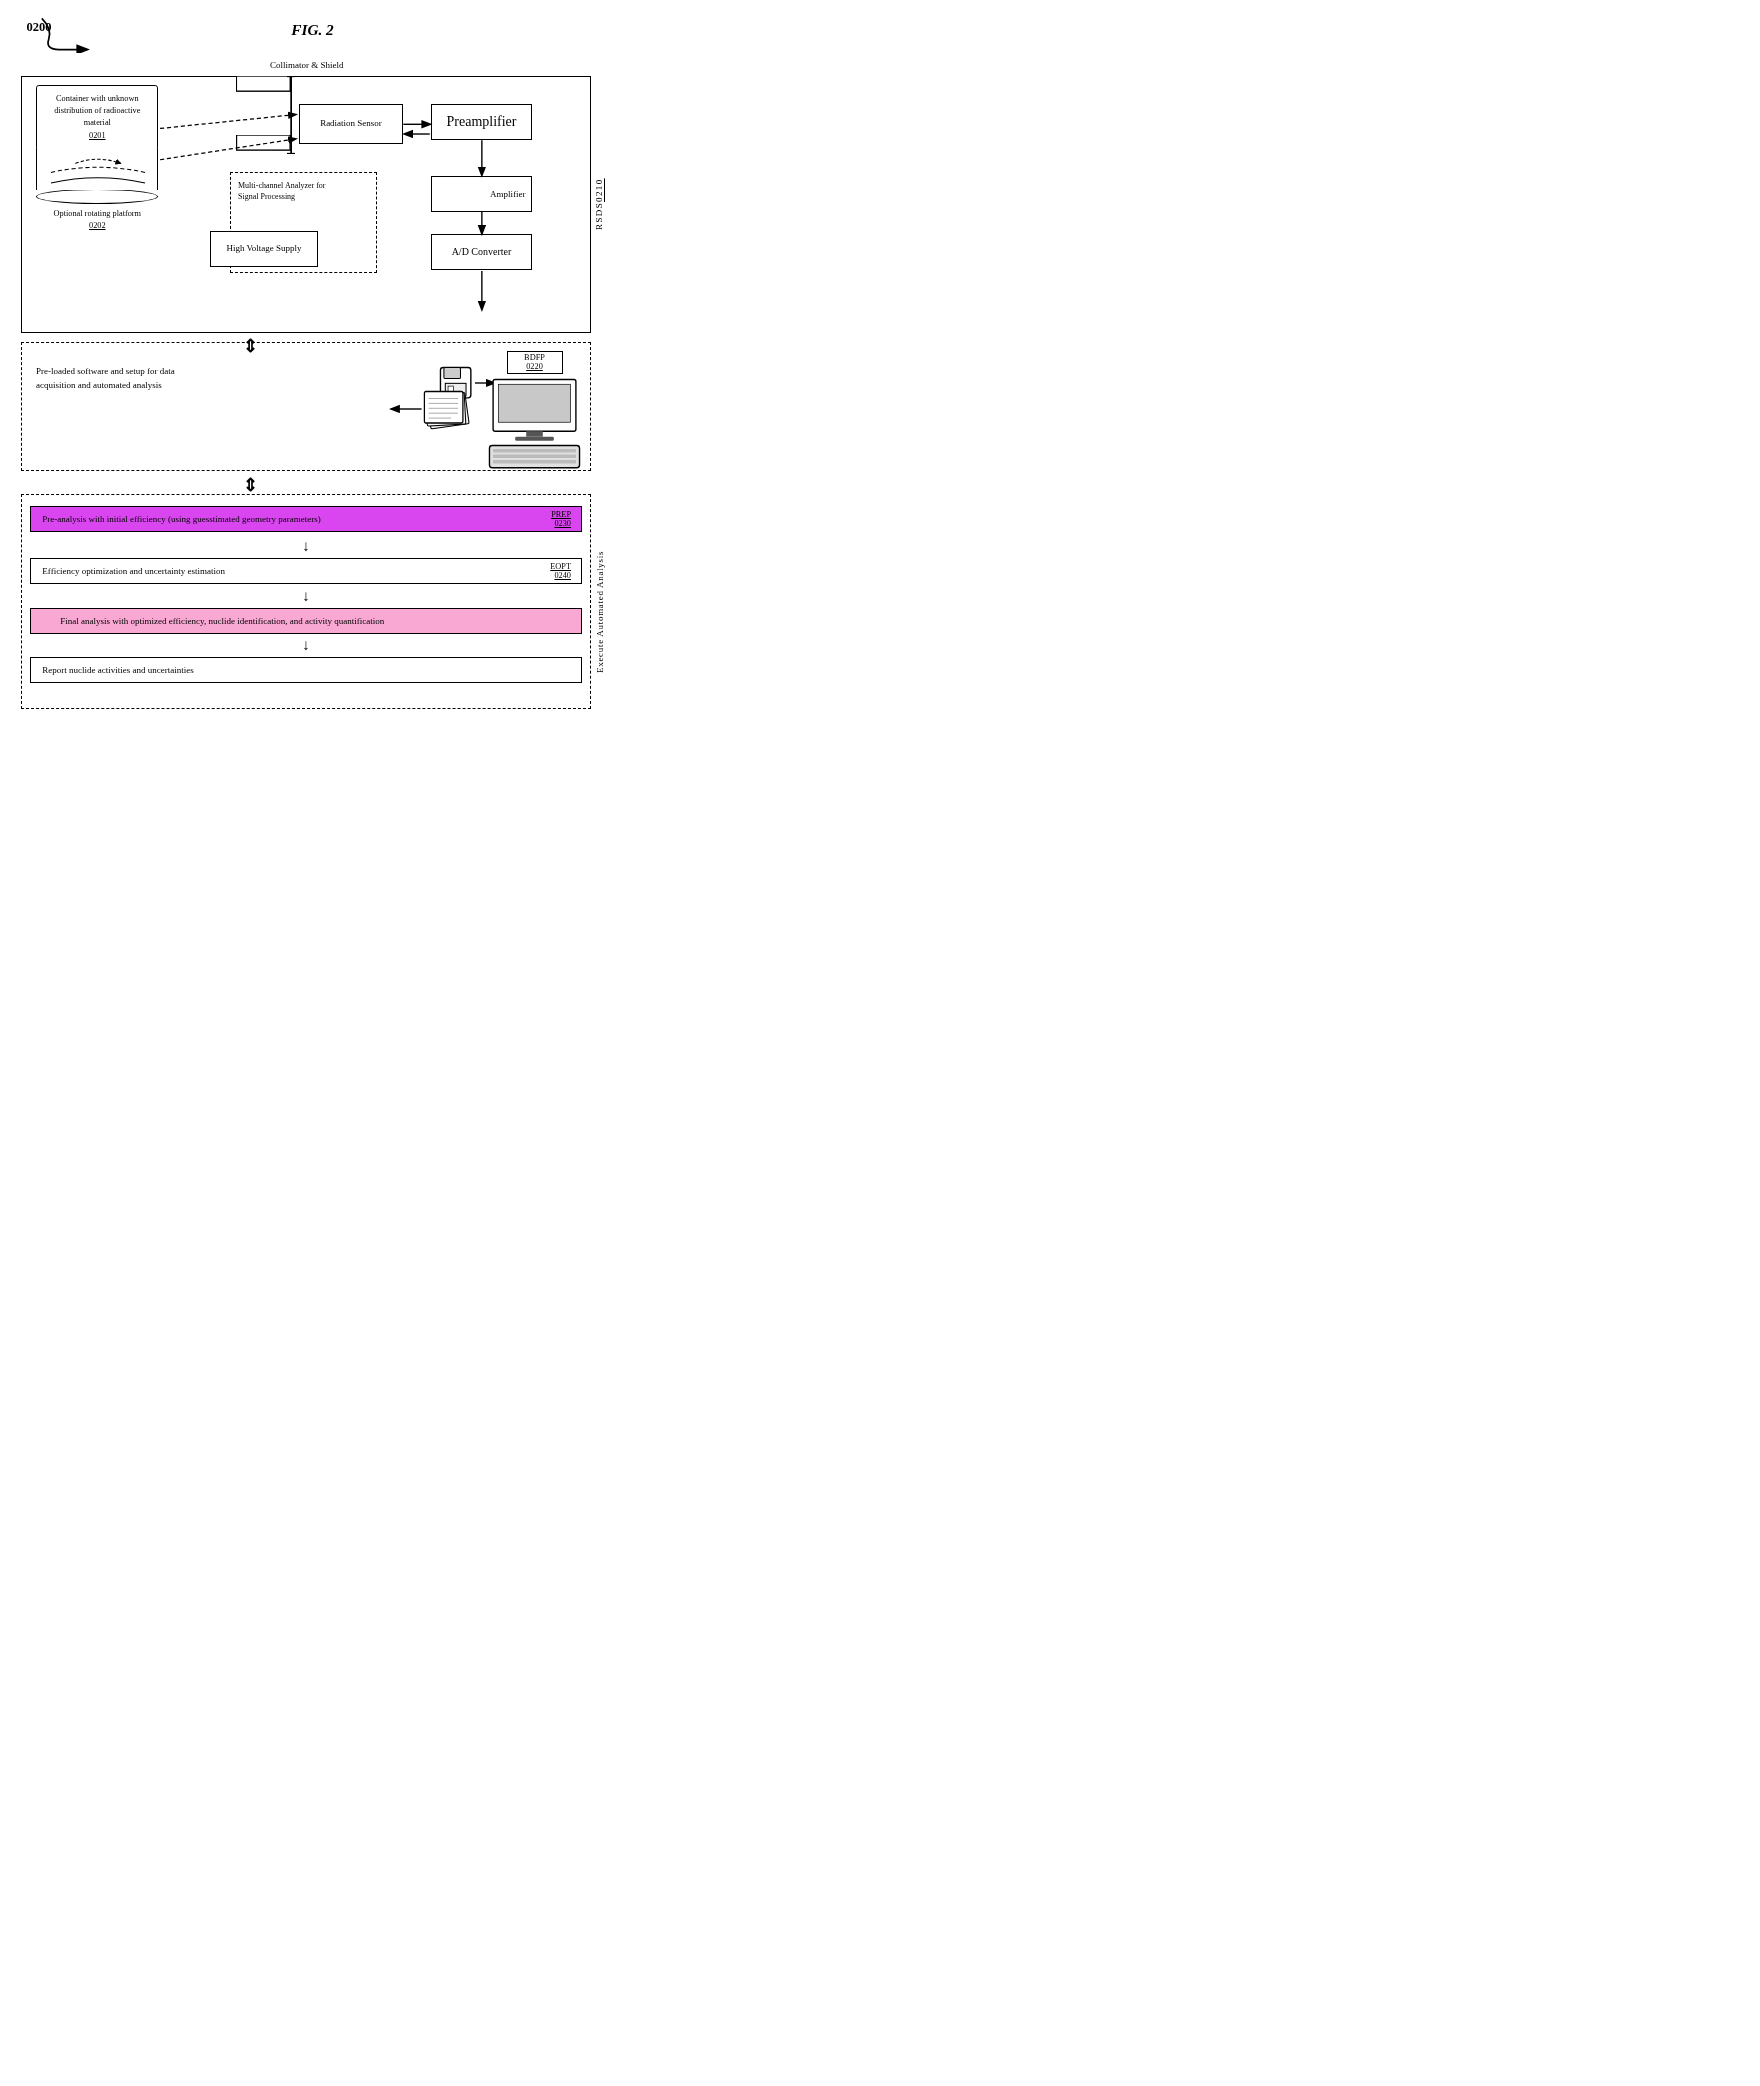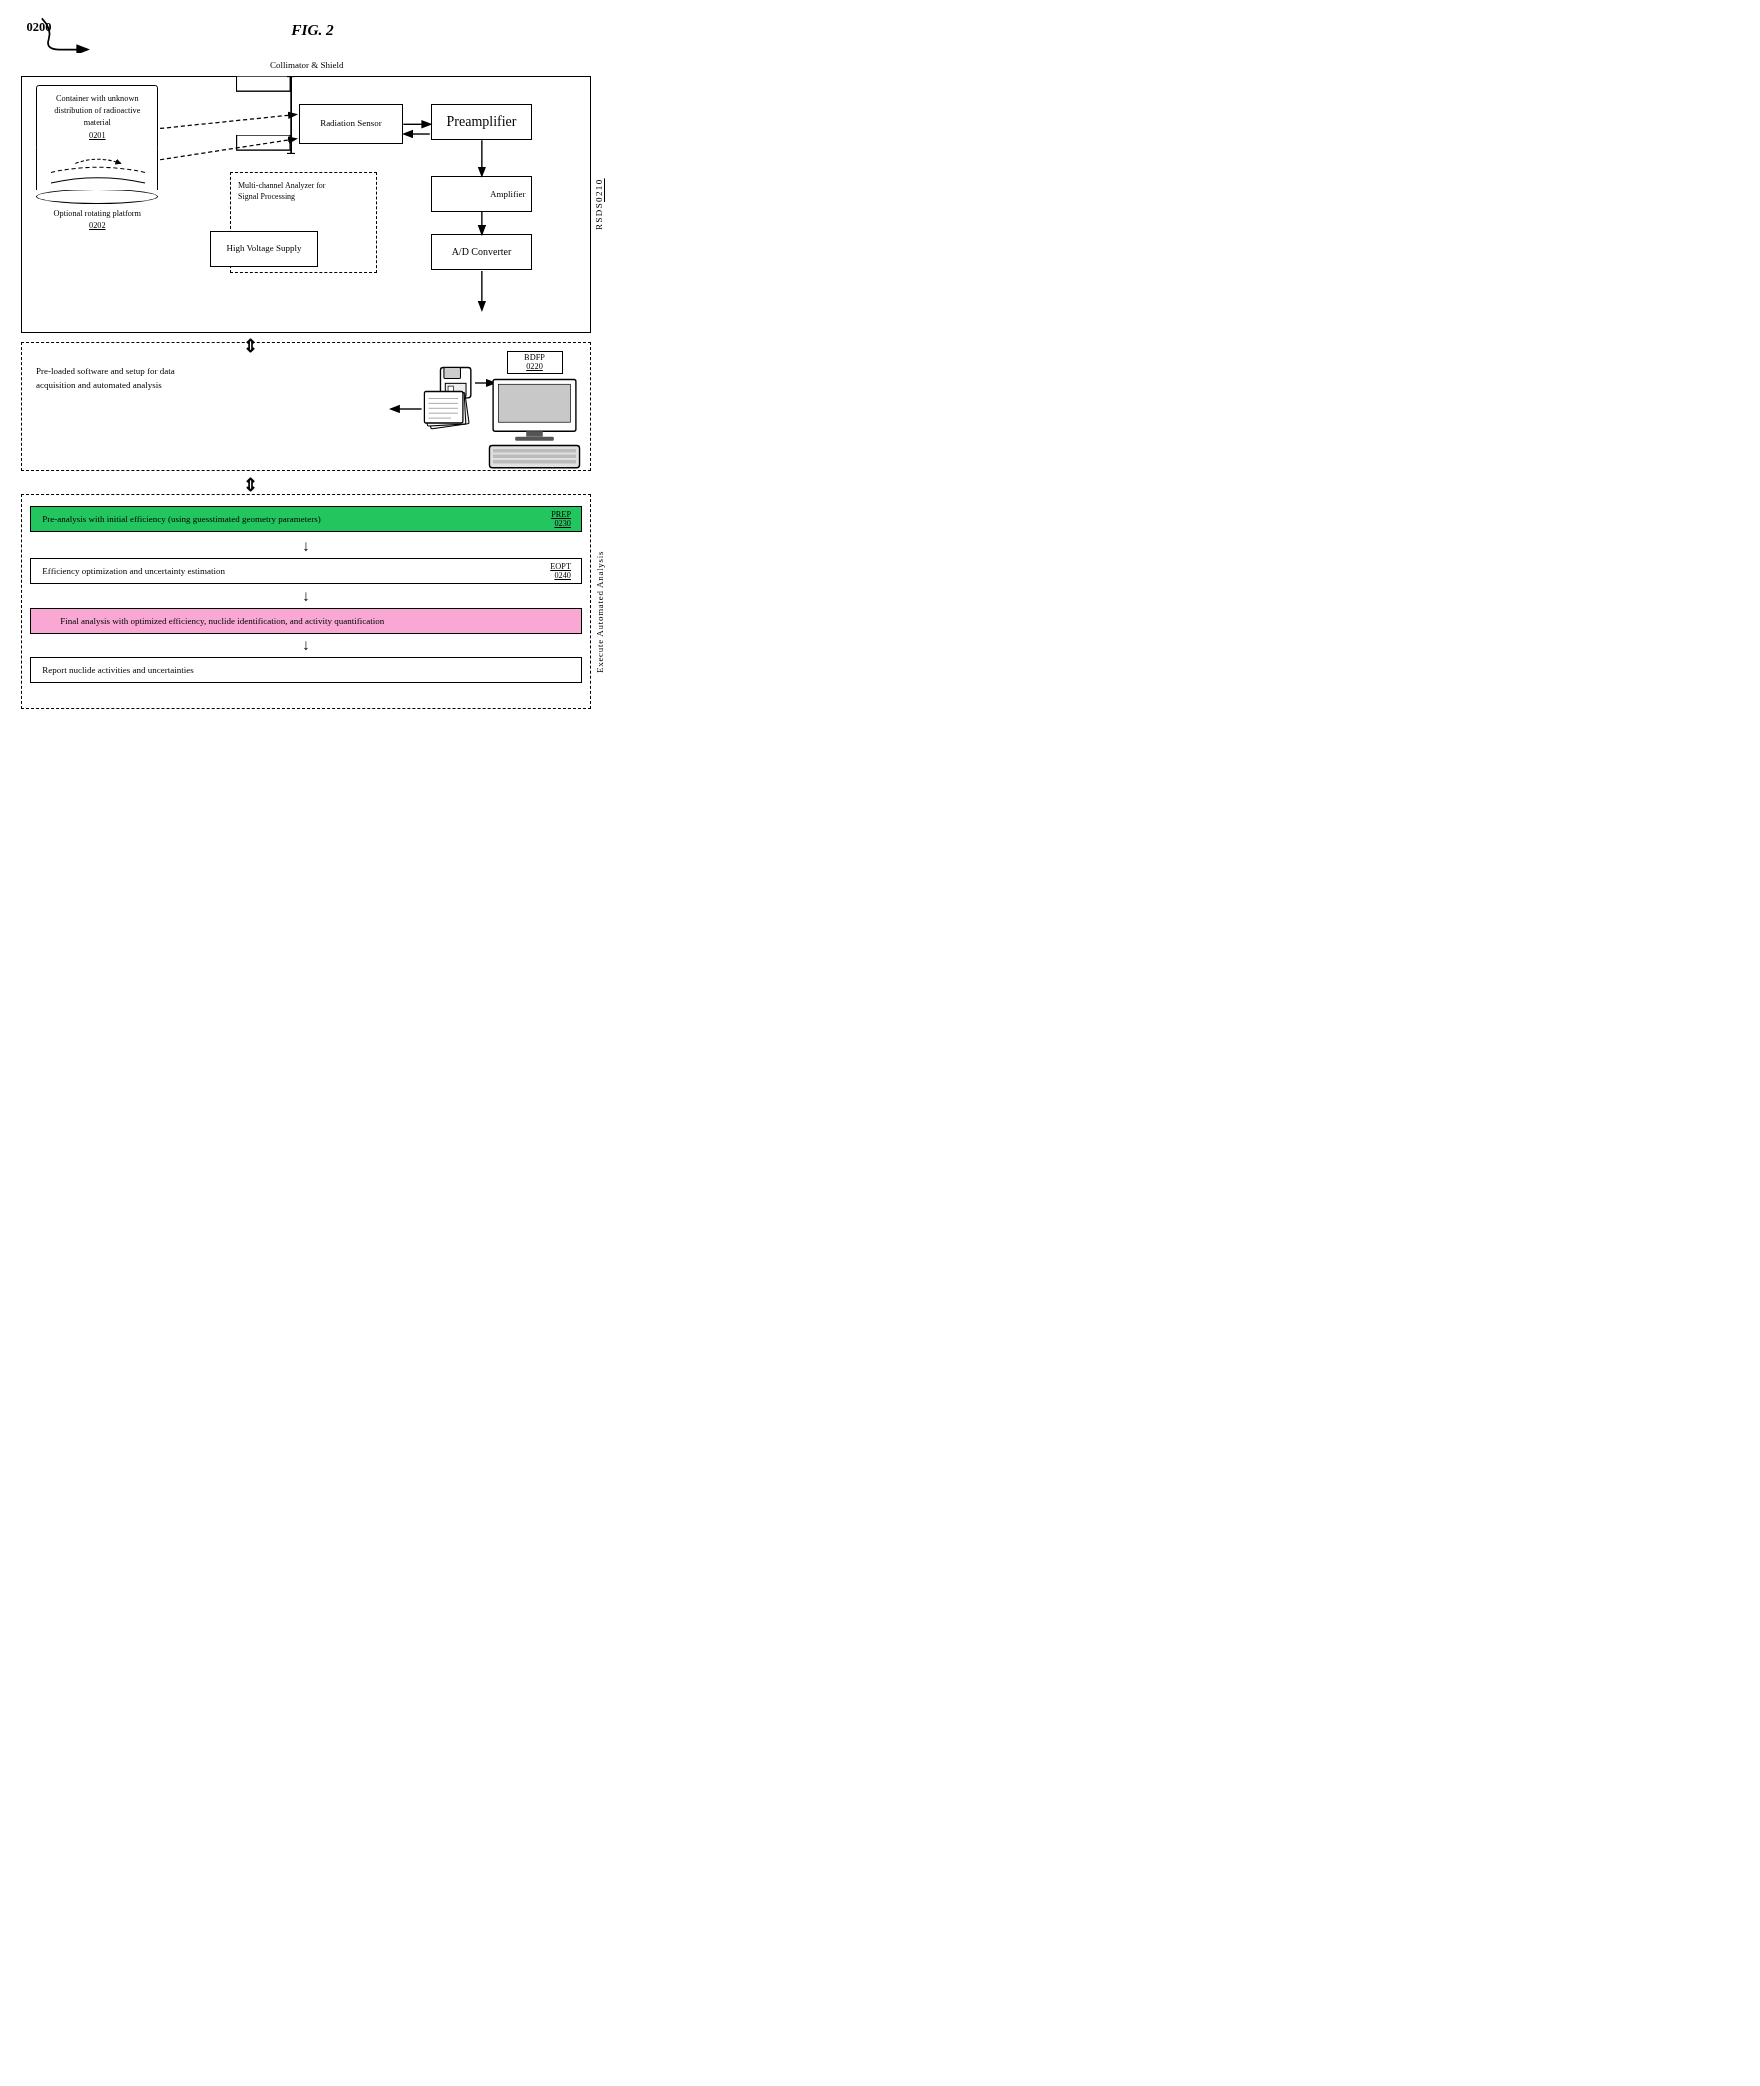--- a/index.html
+++ b/index.html
@@ -445,21 +445,21 @@
       </div>
 
     </div>
 
     <div style="position:absolute;top:283px;left:222px;font-size:18px;font-weight:bold;">⇕</div>
 
     <div style="position:absolute;top:422px;left:222px;font-size:18px;font-weight:bold;">⇕</div>
 
     <div class="eaa-section" style="position:absolute;top:442px;left:0;width:570px;padding:5.6px 0 5.6px 0;border:1.4px dashed #000;">
 
-      <div class="step-box" style="margin:5.6px 8.3px;padding:7px 90px 7px 11px;font-size:9px;border:1.4px solid #000;background:#22c55e;position:relative;">
+      <div class="step-box" style="margin:5.6px 8.3px;padding:7px 90px 7px 11px;font-size:9px;border:1.4px solid #000;background:#d946ef;position:relative;">
         <span>Pre-analysis with initial efficiency (using guesstimated geometry parameters)</span>
         <div class="step-label" style="position:absolute;right:9.7px;top:50%;transform:translateY(-50%);text-align:right;">
           <span>PREP</span><br>
           <span style="text-decoration:underline;">0230</span>
         </div>
       </div>
 
       <div class="single-arrow-down" style="font-size:15.3px;">↓</div>
 
       <div class="step-box" style="margin:2.8px 8.3px;padding:7px 90px 7px 11px;font-size:9px;border:1.4px solid #000;background:#fff;position:relative;">

